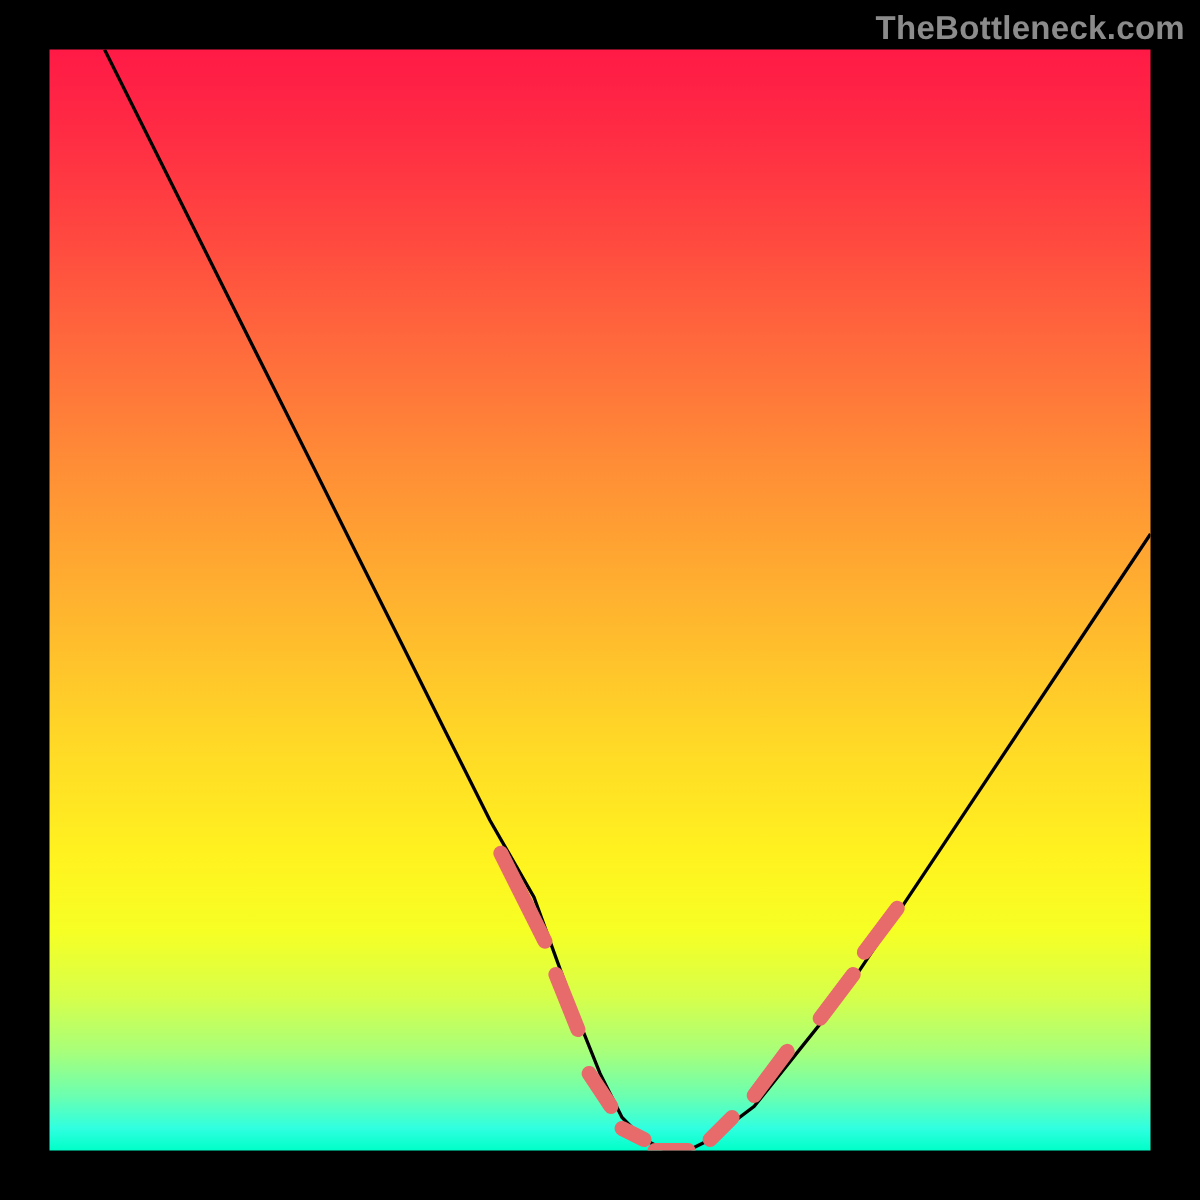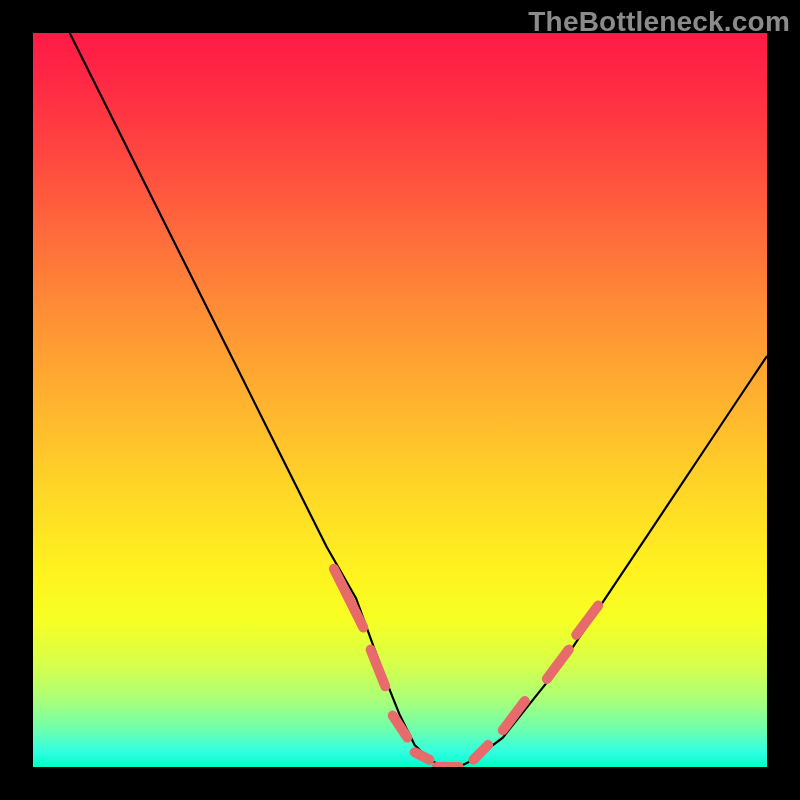--- a/index.html
+++ b/index.html
@@ -31,21 +31,21 @@
       #6cffb0 95%,
       #2fffe0 98%,
       #00ffc8 100%
     );
   }
   .watermark {
     position: absolute;
     top: 6px;
     right: 10px;
     font-family: Arial, Helvetica, sans-serif;
-    font-size: 28px;
+    font-size: 22px;
     font-weight: 600;
     color: #8b8b8b;
     letter-spacing: 0.2px;
   }
   svg.overlay {
     position: absolute;
     left: 0;
     top: 0;
     width: 734px;
     height: 734px;

